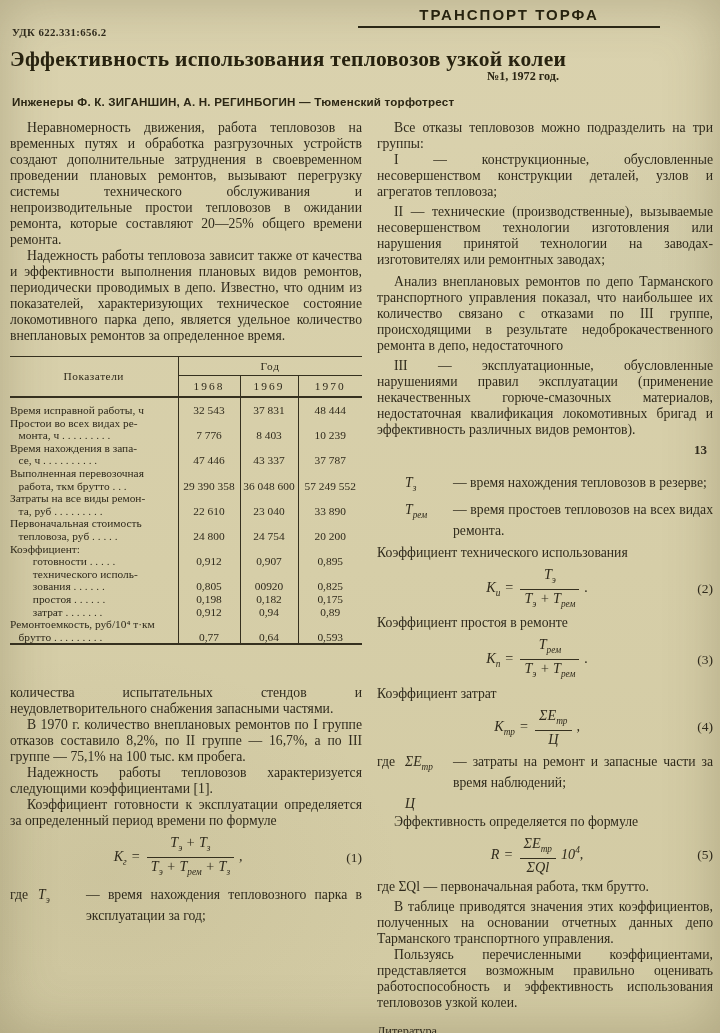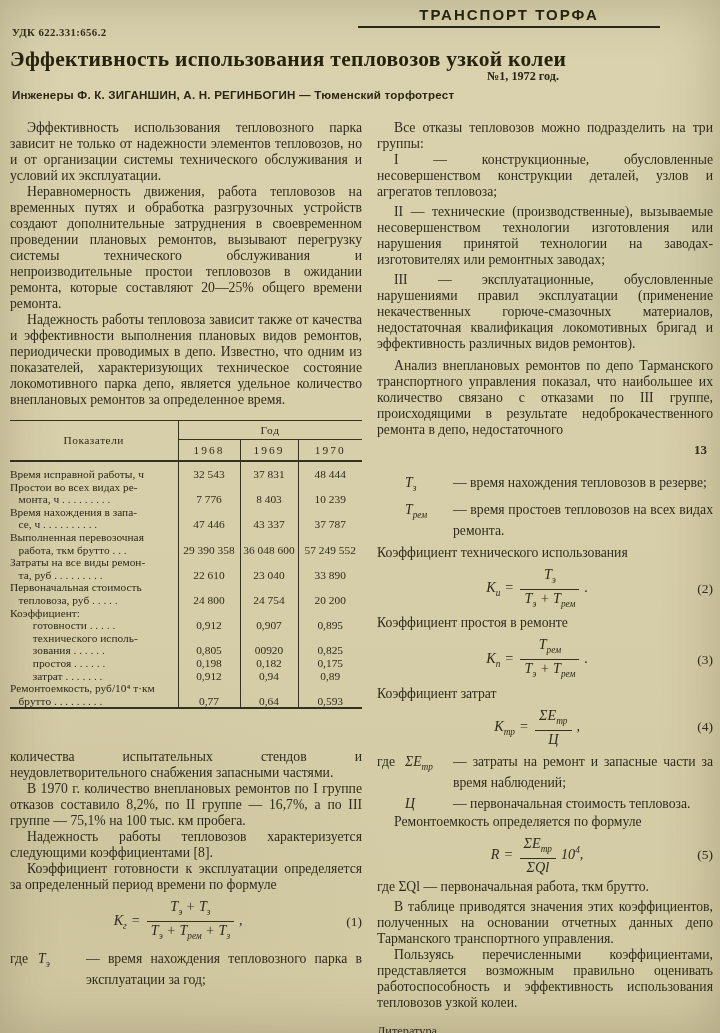--- a/index.html
+++ b/index.html
@@ -13,21 +13,21 @@
     box-shadow: inset 0 0 55px rgba(90,78,45,0.30);
   }
   
   .udc{position:absolute;left:12px;top:26px;font-size:10.8px;font-weight:700;letter-spacing:0.4px;}
   .section-head{position:absolute;left:358px;top:6px;width:302px;text-align:center;
     font-family:"Liberation Sans",sans-serif;font-weight:700;font-size:15px;letter-spacing:2px;color:#27230f;}
   .section-rule{margin-top:3px;height:2px;background:#2b2716;}
   .title{position:absolute;left:10px;top:47px;width:690px;margin:0;white-space:nowrap;
     font-size:21.5px;font-weight:700;letter-spacing:0.3px;color:#27220f;}
   .journal-ref{position:absolute;left:487px;top:69px;width:228px;font-weight:700;font-size:12.2px;line-height:15px;color:#2b2614;}
-  .authors{position:absolute;left:12px;top:88px;font-family:"Liberation Sans",sans-serif;
+  .authors{position:absolute;left:12px;top:95px;font-family:"Liberation Sans",sans-serif;
     font-weight:700;font-size:11.6px;letter-spacing:0.2px;color:#2b2614;}
   
   .col{position:absolute;top:120px;font-size:13.7px;line-height:16px;}
   .col-left{left:10px;width:352px;}
   .col-right{left:377px;width:336px;}
   .para{margin:0;text-align:justify;}
   .ind{text-indent:17px;}
   .mt4{margin-top:4px;} .mt6{margin-top:6px;}
   .after-table{margin-top:40px;}
   .pageno{text-align:right;font-weight:700;font-size:13px;padding-right:6px;margin-top:4px;}
@@ -79,21 +79,20 @@
 
   <h1 class="title">Эффективность использования тепловозов узкой колеи</h1>
 
   <div class="journal-ref">
     <div>№1, 1972 год.</div>
   </div>
 
   <div class="authors">Инженеры Ф. К. ЗИГАНШИН, А. Н. РЕГИНБОГИН — Тюменский торфотрест</div>
 
   <div class="col col-left">
-    <p class="para ind">Эффективность использования тепловозного парка зависит не только от надежности элементов тепловозов, но и от организации системы технического обслуживания и условий их эксплуатации.</p>
     <p class="para ind">Неравномерность движения, работа тепловозов на временных путях и обработка разгрузочных устройств создают дополнительные затруднения в своевременном проведении плановых ремонтов, вызывают перегрузку системы технического обслуживания и непроизводительные простои тепловозов в ожидании ремонта, которые составляют 20—25% общего времени ремонта.</p>
     <p class="para ind">Надежность работы тепловоза зависит также от качества и эффективности выполнения плановых видов ремонтов, периодически проводимых в депо. Известно, что одним из показателей, характеризующих техническое состояние локомотивного парка депо, является удельное количество внеплановых ремонтов за определенное время.</p>
 
     <table class="itable">
       <colgroup>
           <col style="width:168px">
           <col style="width:62px">
           <col style="width:58px">
           <col style="width:64px">
         </colgroup>
@@ -186,43 +185,43 @@
    брутто . . . . . . . . .</td>
             <td class="t-val">0,77</td>
             <td class="t-val">0,64</td>
             <td class="t-val">0,593</td>
           </tr>
         </tbody>
     </table>
 
     <p class="para after-table">количества испытательных стендов и неудовлетворительного снабжения запасными частями.</p>
     <p class="para ind">В 1970 г. количество внеплановых ремонтов по I группе отказов составило 8,2%, по II группе — 16,7%, а по III группе — 75,1% на 100 тыс. км пробега.</p>
-    <p class="para ind">Надежность работы тепловозов характеризуется следующими коэффициентами [8].</p>
+    <p class="para ind">Надежность работы тепловозов характеризуется следующими коэффициентами [1].</p>
     <p class="para ind">Коэффициент готовности к эксплуатации определяется за определенный период времени по формуле</p>
 
     <div class="eq">
       <span class="eq-body">
         <span>К<sub>г</sub></span><span class="eqs">=</span><span class="frac"><span class="num">Т<sub>э</sub> + Т<sub>з</sub></span><span class="den">Т<sub>э</sub> + Т<sub>рем</sub> + Т<sub>з</sub></span></span><span class="post">,</span>
       </span>
       <span class="eq-no">(1)</span>
     </div>
 
     <div class="def-row">
       <span class="def-lead">где</span>
       <span class="def-term">Т<sub>э</sub></span>
       <span class="def-text">— время нахождения тепловозного парка в эксплуатации за год;</span>
     </div>
   </div>
 
   <div class="col col-right">
     <p class="para ind">Все отказы тепловозов можно подразделить на три группы:</p>
     <p class="para ind">I — конструкционные, обусловленные несовершенством конструкции деталей, узлов и агрегатов тепловоза;</p>
     <p class="para ind mt4">II — технические (производственные), вызываемые несовершенством технологии изготовления или нарушения принятой технологии на заводах-изготовителях или ремонтных заводах;</p>
+    <p class="para ind mt6">Анализ внеплановых ремонтов по депо Тарманского транспортного управления показал, что наибольшее их количество связано с отказами по III группе, происходящими в результате недоброкачественного ремонта в депо, недостаточного</p>
     <p class="para ind mt4">III — эксплуатационные, обусловленные нарушениями правил эксплуатации (применение некачественных горюче-смазочных материалов, недостаточная квалификация локомотивных бригад и эффективность различных видов ремонтов).</p>
-    <p class="para ind mt6">Анализ внеплановых ремонтов по депо Тарманского транспортного управления показал, что наибольшее их количество связано с отказами по III группе, происходящими в результате недоброкачественного ремонта в депо, недостаточного</p>
 
     <div class="pageno">13</div>
 
     <div class="gap-defs">
       <div class="def-row">
         <span class="def-lead"></span>
         <span class="def-term">Т<sub>з</sub></span>
         <span class="def-text">— время нахождения тепловозов в резерве;</span>
       </div>
       <div class="def-row">
@@ -257,24 +256,23 @@
     </div>
 
     <div class="def-row">
       <span class="def-lead">где</span>
       <span class="def-term">ΣЕ<sub>тр</sub></span>
       <span class="def-text">— затраты на ремонт и запасные части за время наблюдений;</span>
     </div>
     <div class="def-row">
       <span class="def-lead"></span>
       <span class="def-term">Ц</span>
-      <span class="def-text">— первоначальная стоимость тепловоза.</span>
-    </div>
-
-    <p class="para ind">Ремонтоемкость определяется по формуле</p>
+    </div>
+
+    <p class="para ind">Эффективность определяется по формуле</p>
     <div class="eq">
       <span class="eq-body">
         <span>R</span><span class="eqs">=</span><span class="frac"><span class="num">ΣЕ<sub>тр</sub></span><span class="den">ΣQl</span></span><span class="post">10<sup>4</sup>,</span>
       </span>
       <span class="eq-no">(5)</span>
     </div>
 
     <p class="para">где ΣQl — первоначальная работа, ткм брутто.</p>
     <p class="para ind mt4">В таблице приводятся значения этих коэффициентов, полученных на основании отчетных данных депо Тарманского транспортного управления.</p>
     <p class="para ind">Пользуясь перечисленными коэффициентами, представляется возможным правильно оценивать работоспособность и эффективность использования тепловозов узкой колеи.</p>

